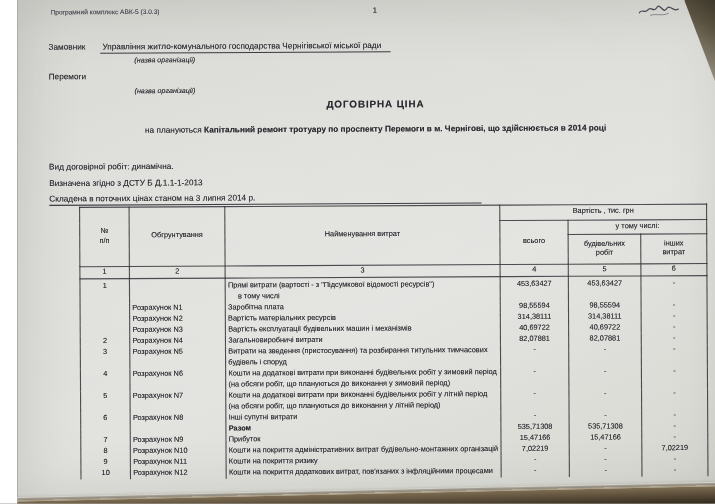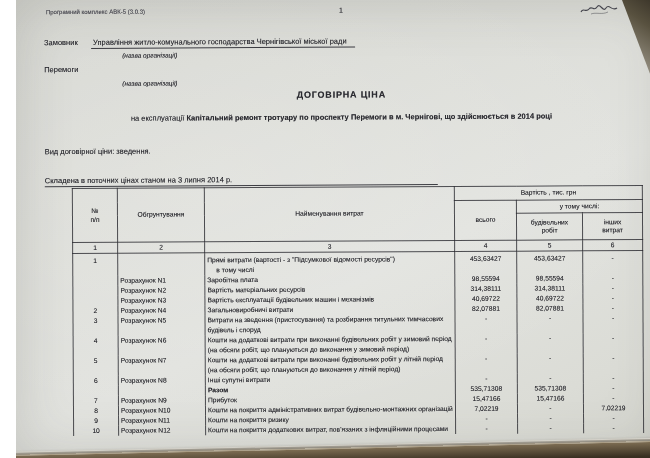--- a/index.html
+++ b/index.html
@@ -95,25 +95,26 @@
     <div class="abs caption" style="left:106px; top:52px;">(назва організації)</div>
 
     <div class="abs party" style="left:28px; top:65px;">
       <span class="party-label">Перемоги</span>
     </div>
     <div class="abs caption" style="left:106px; top:80px;">(назва організації)</div>
 
     <div class="abs doc-title">ДОГОВІРНА ЦІНА</div>
 
     <div class="abs subtitle">
-      <span>на експлуатації</span>
+      <span>на плануються</span>
       <b>Капітальний ремонт тротуару по проспекту Перемоги в м. Чернігові, що здійснюється в  2014 році</b>
     </div>
 
-    <div class="abs meta" style="left:28px; top:147px;">Вид договірної ціни:  зведення.</div>
+    <div class="abs meta" style="left:28px; top:147px;">Вид договірної робіт:  динамічна.</div>
+    <div class="abs meta" style="left:28px; top:162px;">Визначена згідно з ДСТУ Б Д.1.1-1-2013</div>
     <div class="abs meta" style="left:28px; top:176px;">
       <span class="compiled-underline">Складена в поточних цінах станом на  3 липня 2014  р.</span>
     </div>
 
     <div class="abs tbl-wrap">
       <table class="cost">
         <colgroup>
           <col style="width:45px">
             <col style="width:87px">
             <col style="width:250px">

